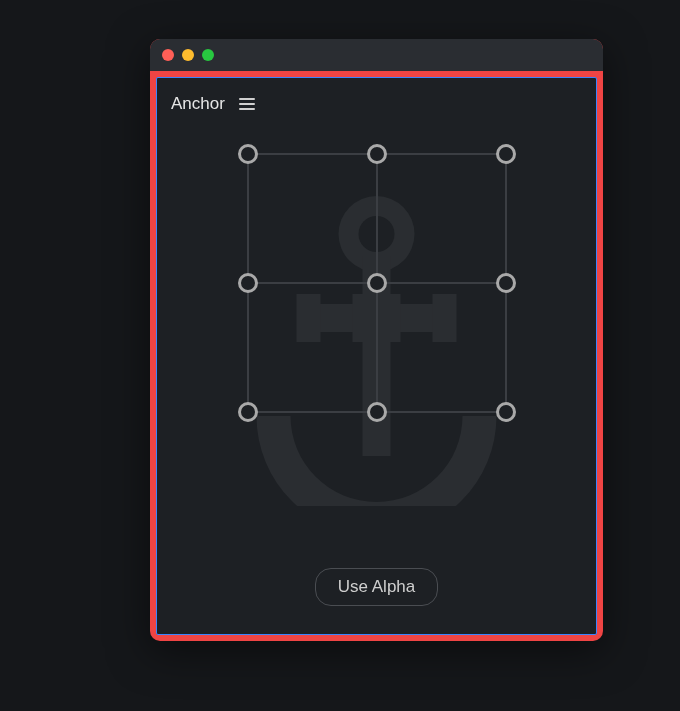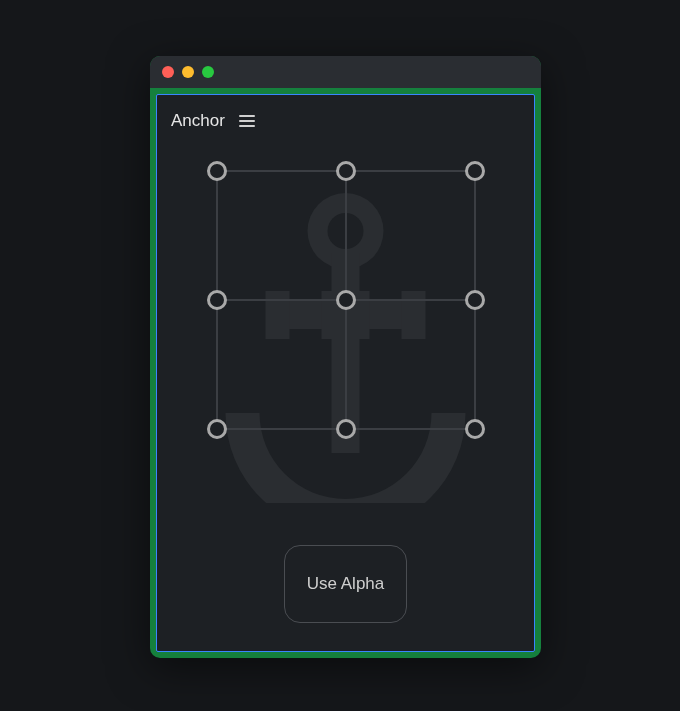--- a/index.html
+++ b/index.html
@@ -6,24 +6,24 @@
   html, body {
     width: 680px;
     height: 711px;
     background: #15171a;
     overflow: hidden;
     font-family: -apple-system, BlinkMacSystemFont, "Segoe UI", sans-serif;
   }
   .window {
     position: absolute;
     left: 150px;
-    top: 56px;
-    width: 391px;
+    top: 39px;
+    width: 453px;
     height: 602px;
-    background: #15803d;
+    background: #ef4444;
     border-radius: 10px;
     box-shadow: 0 10px 40px rgba(0,0,0,0.5);
     overflow: hidden;
   }
   .titlebar {
     height: 32px;
     background: #2a2d32;
     display: flex;
     align-items: center;
     padding-left: 12px;
@@ -105,21 +105,21 @@
     cursor: pointer;
   }
   .button-row {
     display: flex;
     justify-content: center;
     padding-bottom: 28px;
   }
   .use-alpha {
     color: #cfcfcf;
     font-size: 17px;
-    padding: 28px 22px;
+    padding: 8px 22px;
     border: 1px solid #4a4d52;
     border-radius: 16px;
     background: transparent;
     cursor: pointer;
   }
 </style>
 </head>
 <body>
 
 <div class="window">

